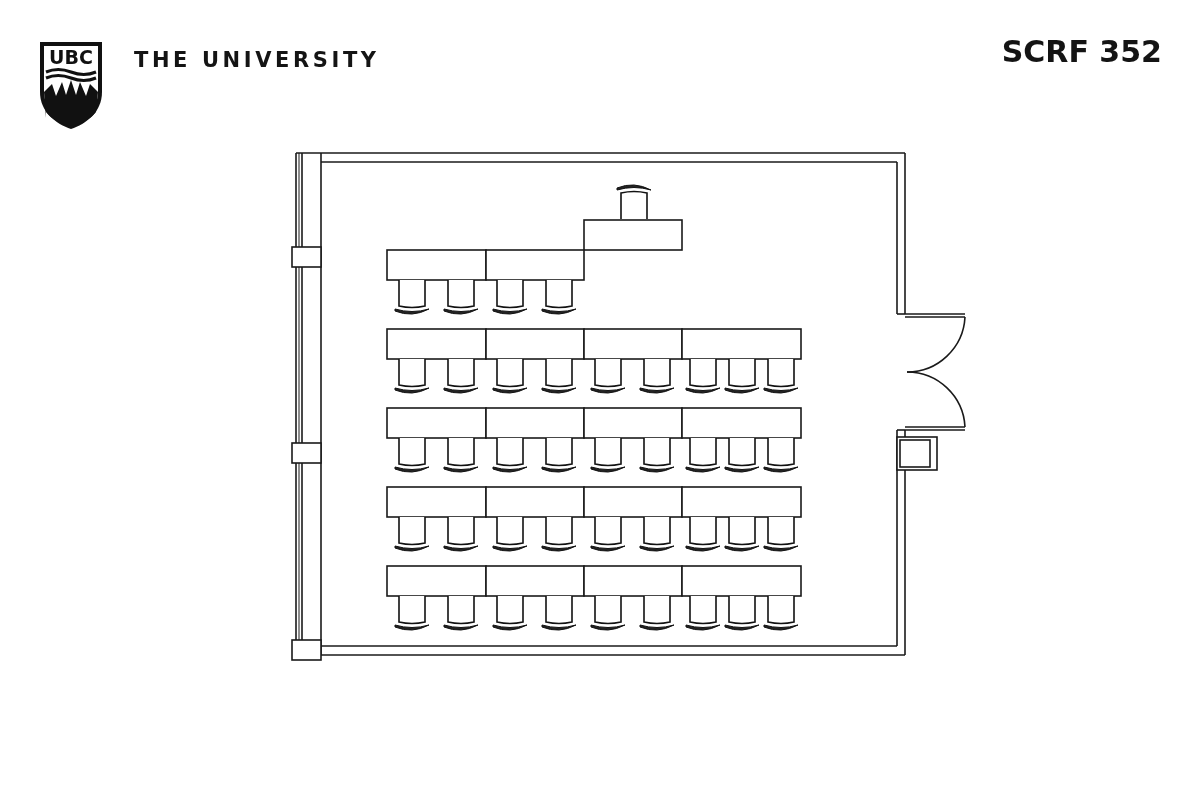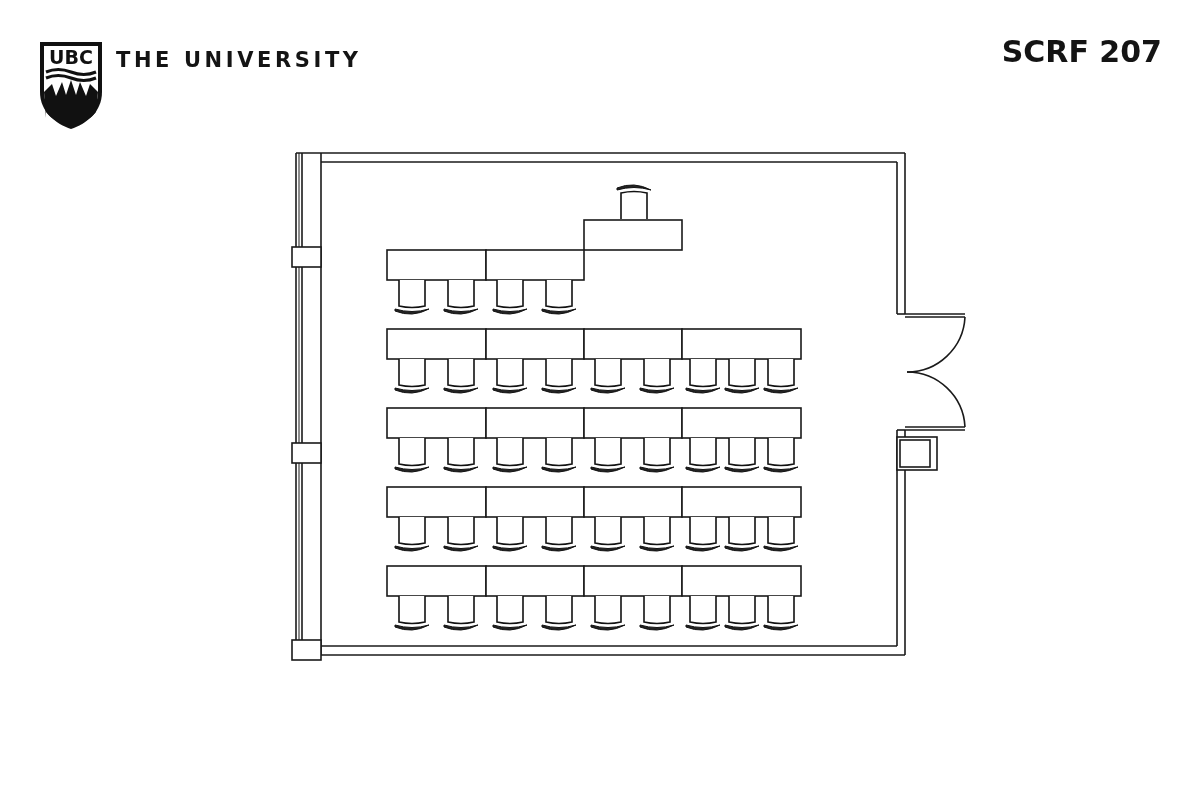--- a/index.html
+++ b/index.html
@@ -1,39 +1,39 @@
 <!DOCTYPE html>
 <html><head>
 <meta charset="utf-8">
 <style>
   html, body { margin: 0; padding: 0; background: #ffffff; }
   body { width: 1200px; height: 800px; position: relative; overflow: hidden; font-family: "DejaVu Sans", sans-serif; color: #111; }
   .logo { position: absolute; left: 38px; top: 40px; width: 66px; height: 90px; }
-  .wordmark { position: absolute; left: 116px; top: 45px; font-family: "DejaVu Sans", sans-serif; font-size: 21px; font-weight: bold; letter-spacing: 3.6px; line-height: 31px; color: #141414; }
+  .wordmark { position: absolute; left: 134px; top: 45px; font-family: "DejaVu Sans", sans-serif; font-size: 21px; font-weight: bold; letter-spacing: 3.6px; line-height: 31px; color: #141414; }
   .wordmark div { white-space: nowrap; }
   .room-code { position: absolute; right: 38px; top: 34px; font-family: "DejaVu Sans", sans-serif; font-size: 30px; font-weight: bold; color: #141414; letter-spacing: 0px; }
   svg.plan { position: absolute; left: 0; top: 0; }
 </style>
 </head>
 <body>
 
 <svg class="logo" viewBox="0 0 66 90" width="66" height="90">
   <path d="M2,2 H64 V52 C64,72 48,84 33,89 C18,84 2,72 2,52 Z" fill="#111"></path>
   <path d="M6,6 H60 V52 C60,69 46,80 33,85 C20,80 6,69 6,52 Z" fill="#fff"></path>
   <text x="33" y="24" text-anchor="middle" font-family="DejaVu Sans, sans-serif" font-weight="bold" font-size="19" fill="#111">UBC</text>
   <path d="M8,32 Q20,27 33,32 T58,32" stroke="#111" stroke-width="3" fill="none"></path>
   <path d="M8,38 Q20,33 33,38 T58,38" stroke="#111" stroke-width="3" fill="none"></path>
   <path d="M8,78 L6,52 L14,44 L18,56 L24,42 L28,55 L33,40 L38,55 L42,42 L48,56 L52,44 L60,52 L58,72 C52,80 42,84 33,86 C24,84 14,80 8,72 Z" fill="#111"></path>
 </svg>
 
 <div class="wordmark">
   <div>THE UNIVERSITY</div>
 </div>
 
-<div class="room-code">SCRF 207</div>
+<div class="room-code">SCRF 352</div>
 
 <svg class="plan" width="1200" height="800" viewBox="0 0 1200 800">
   <defs>
     <g id="chair">
       <path d="M2,0 L2,26 Q15,29 28,26 L28,0" fill="#fff" stroke="#111" stroke-width="1.6"></path>
       <path d="M-2,29 Q15,34 32,29 Q15,38 -2,31 Z" fill="#222" stroke="#111" stroke-width="1"></path>
     </g>
     <g id="chair-up">
       <path d="M2,33 L2,7 Q15,4 28,7 L28,33" fill="#fff" stroke="#111" stroke-width="1.6"></path>
       <path d="M-2,4 Q15,-1 32,4 Q15,-5 -2,2 Z" fill="#222" stroke="#111" stroke-width="1"></path>

